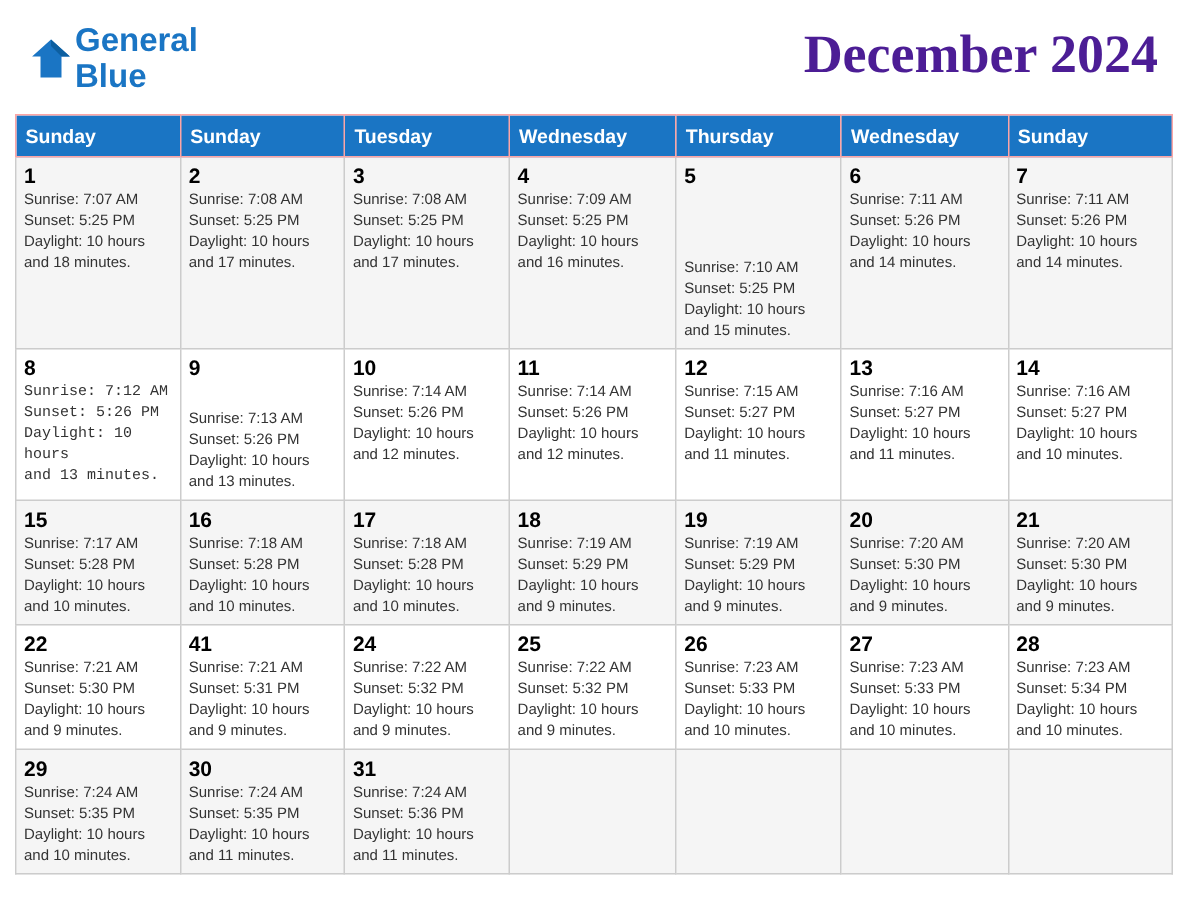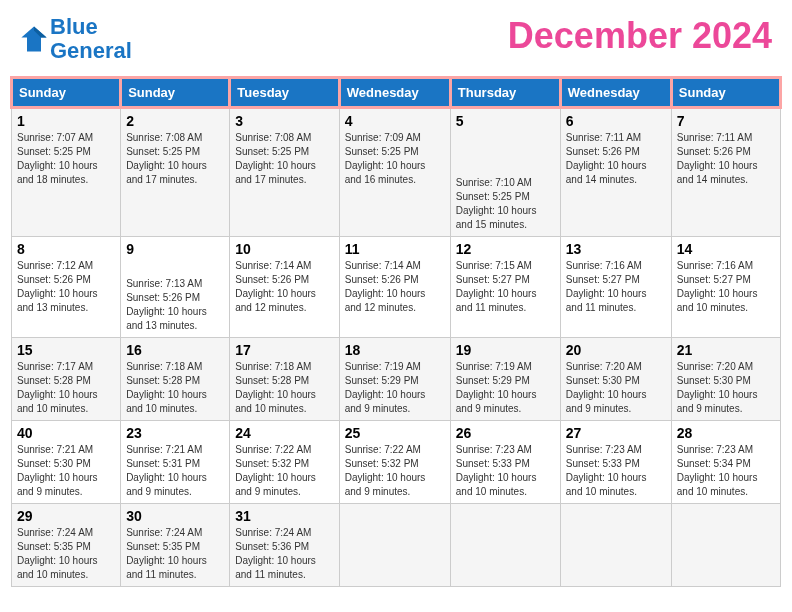--- a/index.html
+++ b/index.html
@@ -34,39 +34,40 @@
       width: 28px;
       height: 28px;
       margin-right: 2px;
     }
     .title-block {
       text-align: right;
     }
     .month-title {
       font-size: 36px;
       font-weight: bold;
-      color: #ec4899;
+      color: #4c1d95;
+      font-family: Liberation Serif, serif;
     }
     .location-title {
       font-size: 16px;
       color: #444;
     }
     .calendar {
       width: 100%;
       border-collapse: collapse;
       font-size: 10.5px;
     }
     .calendar th {
       background-color: #1a75c4;
       color: #fff;
       text-align: left;
       padding: 6px 6px;
       font-size: 13px;
       font-weight: bold;
-      border: 3px solid #fca5a5;
+      border: 1px solid #fca5a5;
     }
     .calendar td {
       vertical-align: top;
       border: 1px solid #ccc;
       padding: 4px 5px;
       width: 113px;
       min-height: 75px;
     }
     .calendar tr:nth-child(odd) td {
       background-color: #f5f5f5;
@@ -93,24 +94,24 @@
 <body>
 
 <div class="header">
   <div class="logo">
     <svg class="logo-icon" viewBox="0 0 40 40" xmlns="http://www.w3.org/2000/svg">
       <polygon points="20,2 38,18 30,18 30,38 10,38 10,18 2,18" fill="#1a75c4"></polygon>
       <polygon points="20,2 38,18 30,18 20,8" fill="#0d5fa0"></polygon>
     </svg>
     <div>
       <div class="logo-text">
-        <span>Blue</span>
+        <span>General</span>
       </div>
       <div class="logo-text">
-        <span>General</span>
+        <span>Blue</span>
       </div>
     </div>
   </div>
   <div class="title-block">
     <div class="month-title">December 2024</div>
   </div>
 </div>
 
 <table class="calendar">
   <thead>
@@ -172,21 +173,21 @@
           <span class="day-num">7</span>
           <div class="day-info" style="white-space: pre-line;">Sunrise: 7:11 AM
 Sunset: 5:26 PM
 Daylight: 10 hours
 and 14 minutes.</div>
         </td>
       </tr>
       <tr>
         <td>
           <span class="day-num">8</span>
-          <div class="day-info" style="white-space: pre-line;">Sunrise: 7:12 AM
+          <div class="day-info" style="white-space: pre-line; font-family: Liberation Mono, monospace;">Sunrise: 7:12 AM
 Sunset: 5:26 PM
 Daylight: 10 hours
 and 13 minutes.</div>
         </td>
         <td>
           <span class="day-num">9</span>
           <div class="day-info" style="white-space: pre-line; margin-top: 20px;">Sunrise: 7:13 AM
 Sunset: 5:26 PM
 Daylight: 10 hours
 and 13 minutes.</div>
@@ -273,28 +274,28 @@
         <td>
           <span class="day-num">21</span>
           <div class="day-info" style="white-space: pre-line;">Sunrise: 7:20 AM
 Sunset: 5:30 PM
 Daylight: 10 hours
 and 9 minutes.</div>
         </td>
       </tr>
       <tr>
         <td>
-          <span class="day-num">40</span>
+          <span class="day-num">22</span>
           <div class="day-info" style="white-space: pre-line;">Sunrise: 7:21 AM
 Sunset: 5:30 PM
 Daylight: 10 hours
 and 9 minutes.</div>
         </td>
         <td>
-          <span class="day-num">23</span>
+          <span class="day-num">41</span>
           <div class="day-info" style="white-space: pre-line;">Sunrise: 7:21 AM
 Sunset: 5:31 PM
 Daylight: 10 hours
 and 9 minutes.</div>
         </td>
         <td>
           <span class="day-num">24</span>
           <div class="day-info" style="white-space: pre-line;">Sunrise: 7:22 AM
 Sunset: 5:32 PM
 Daylight: 10 hours

